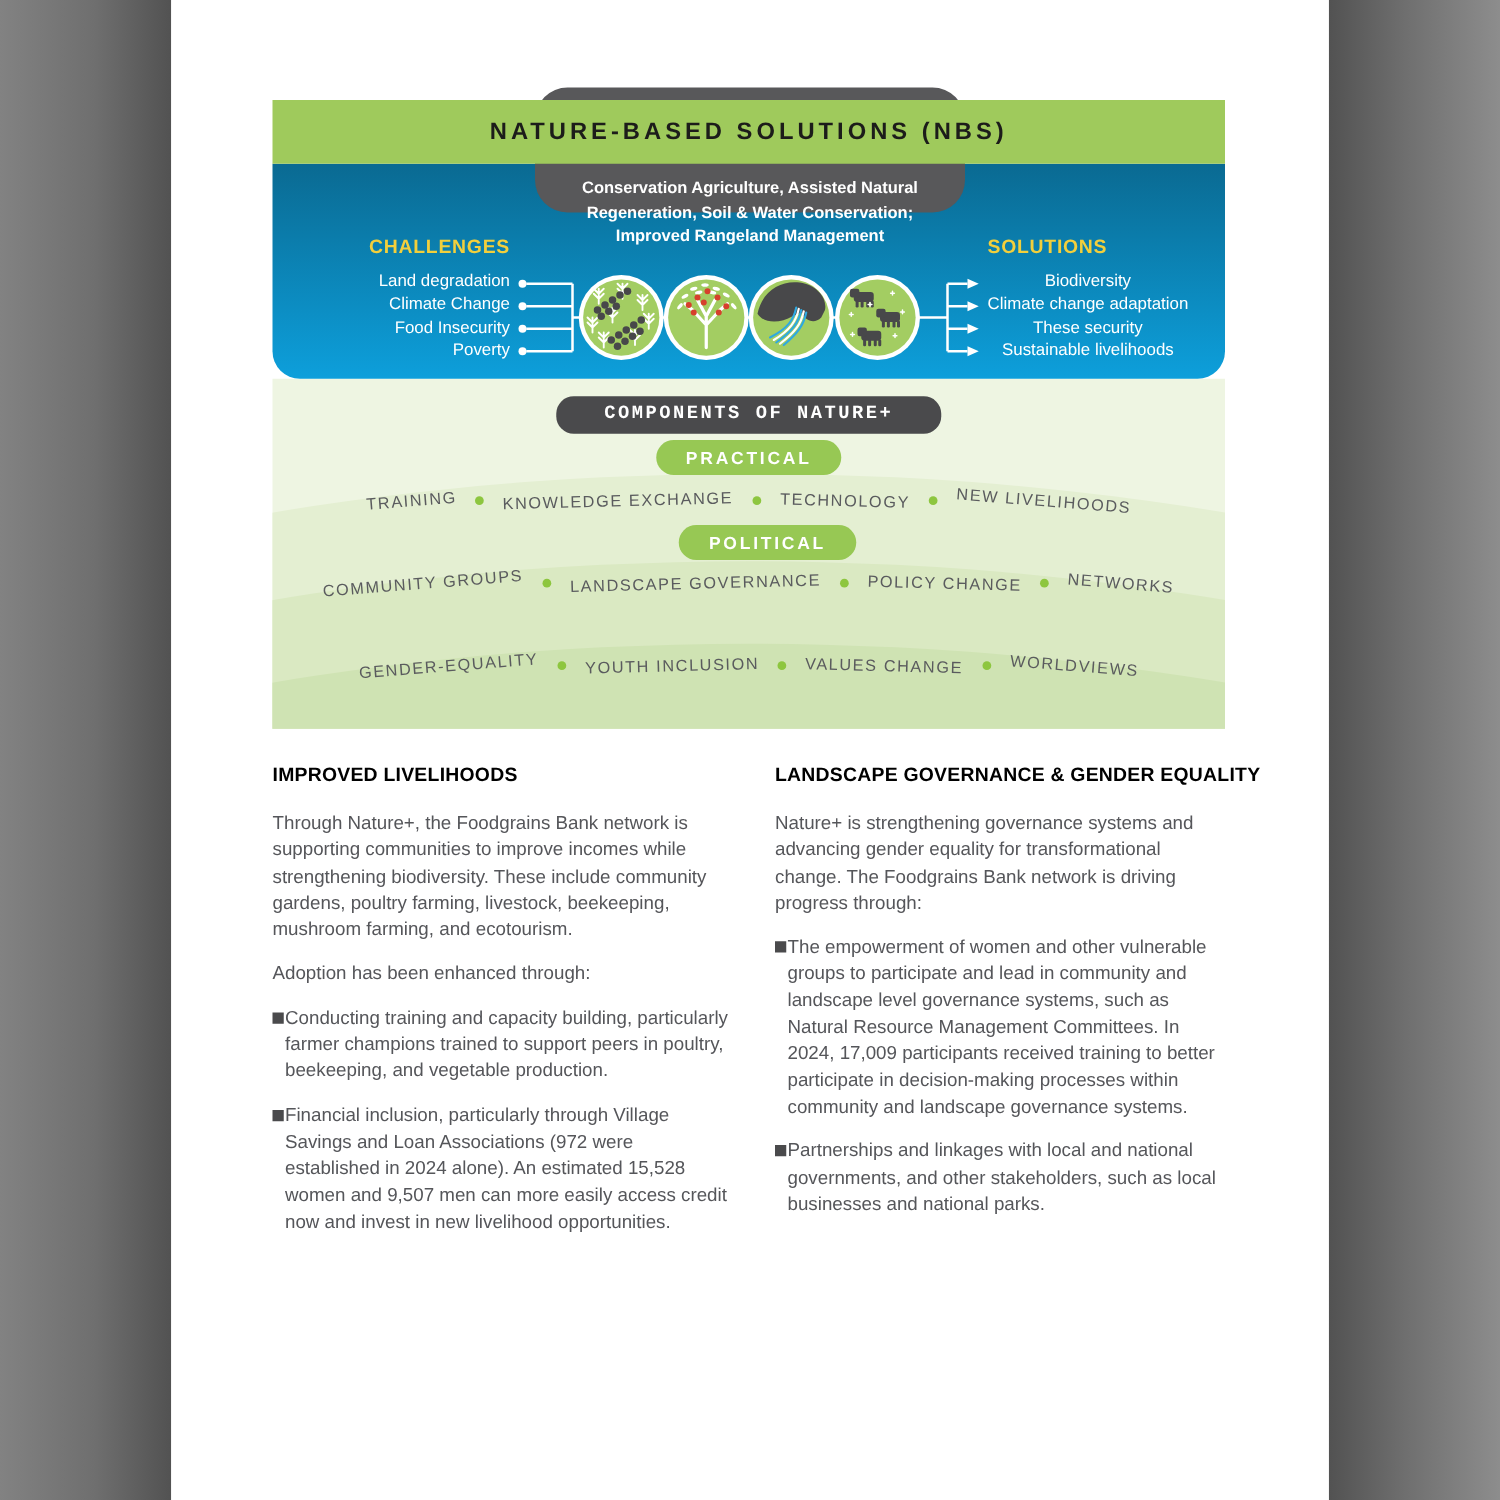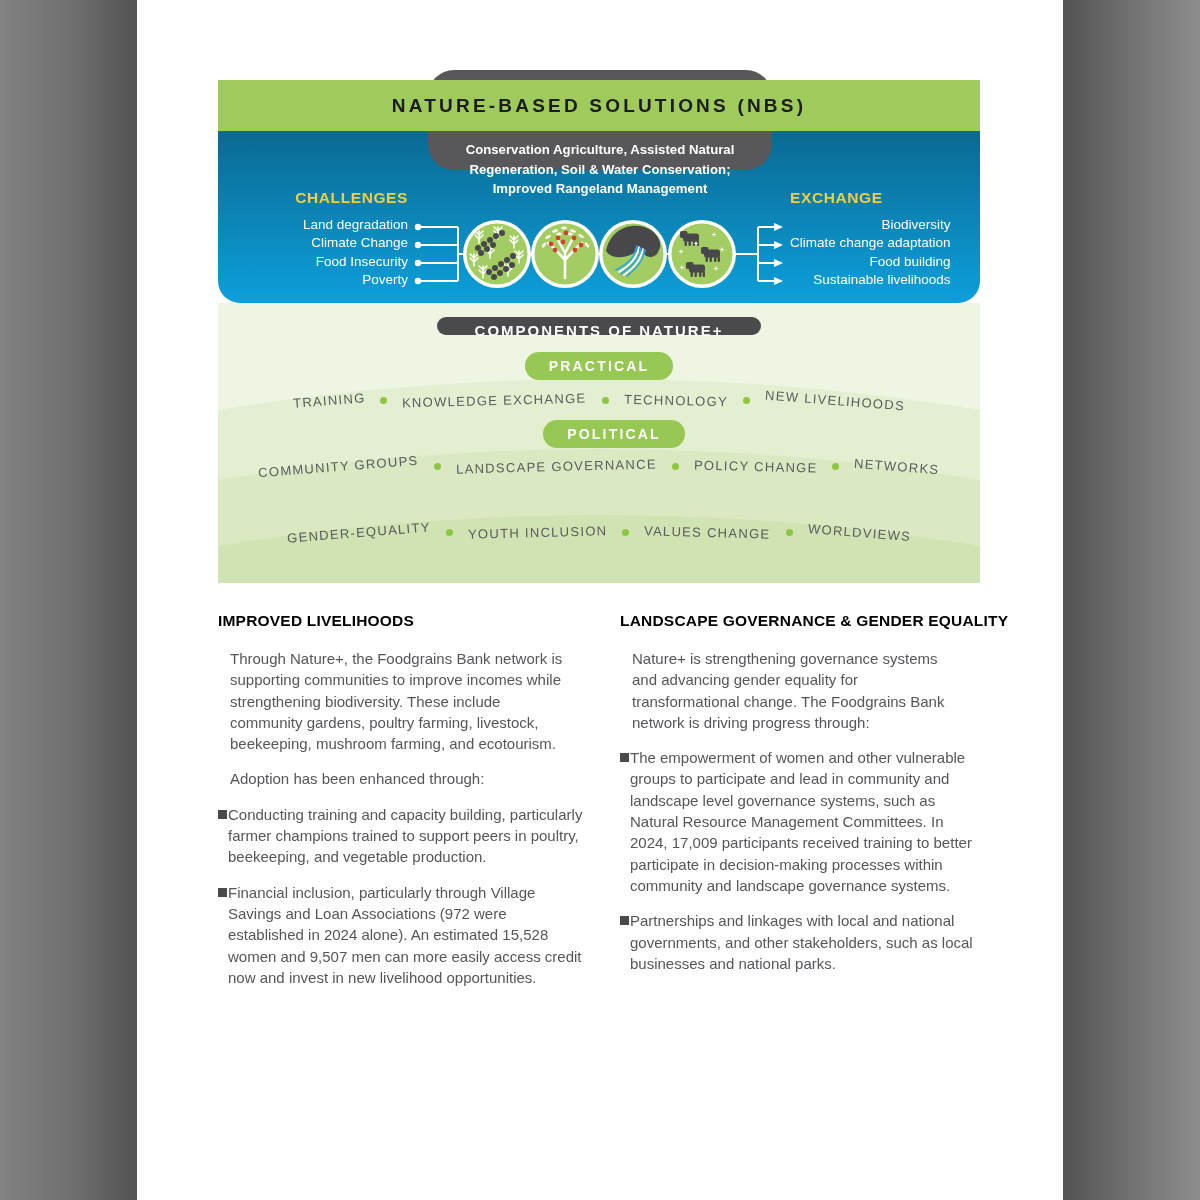--- a/index.html
+++ b/index.html
@@ -19,50 +19,50 @@
   .greenbar{position:absolute;left:0;top:10px;width:762px;height:51px;background:#9fca5c;z-index:3;
             display:flex;align-items:center;justify-content:center;}
   .greenbar .t{font-size:19px;font-weight:bold;letter-spacing:3.2px;color:#1c1c1a;}
   .blue{position:absolute;left:0;top:61px;width:762px;height:172px;z-index:1;
         background:linear-gradient(to bottom,#0a6a92,#0d9fdb);border-radius:0 0 22px 22px;}
   .ylabel{position:absolute;color:#f2cf3c;font-weight:bold;font-size:15.5px;letter-spacing:.6px;z-index:2;}
   .chal-h{top:58px;right:572px;}
   .out-h{top:58px;left:572px;}
   .blist{position:absolute;top:85px;color:#fff;font-size:13.5px;line-height:18.4px;z-index:2;}
   .chal-items{right:572px;text-align:right;}
-  .out-items{left:572px;text-align:right;}
+  .out-items{left:572px;text-align:center;}
   .connect{position:absolute;left:0;top:0;z-index:1;}
   .circ{position:absolute;top:88px;width:70px;height:70px;z-index:2;}
   .c1{left:244px;} .c2{left:312px;} .c3{left:380px;} .c4{left:449px;}
 
   
   .comp{position:absolute;left:0;top:233px;width:762px;height:280px;background:#eef5e2;overflow:hidden;}
   .band{position:absolute;left:-819px;width:2400px;height:1200px;border-radius:50%;}
   .b1{top:76px;background:#e4efd2;}
   .b2{top:146px;background:#dae9c2;}
   .b3{top:212px;background:#cfe3b3;}
   .pillrow{position:absolute;left:0;width:100%;display:flex;justify-content:center;z-index:2;}
   .darkpill{background:#4a4a4c;color:#fff;font-weight:bold;font-size:15px;letter-spacing:2px;
-            height:18px;line-height:27px;padding:0 38px;border-radius:14px;}
+            height:30px;line-height:27px;padding:0 38px;border-radius:14px;font-family:Liberation Mono, monospace;}
   .greenpill{background:#97c854;color:#fff;font-weight:bold;font-size:14px;letter-spacing:2.2px;
              height:28px;line-height:28px;padding:0 24px;border-radius:14px;}
   .p-dark{top:14px;} .p-prac{top:49px;} .p-pol{top:117px;padding-left:15px;} .p-pers{top:182px;}
   .items-row{position:absolute;left:0;width:100%;display:flex;justify-content:center;align-items:center;
              gap:15px;color:#5a5b5e;font-size:13px;letter-spacing:1.3px;z-index:2;white-space:nowrap;}
   .row1{top:90px;} .row2{top:156px;} .row3{top:222px;}
   .dot{width:7px;height:7px;border-radius:50%;background:#8dc63f;flex:none;}
   .rA{transform:rotate(-4.5deg);} .rB{transform:rotate(-1.5deg);}
   .rC{transform:rotate(1.5deg);}  .rD{transform:rotate(4.5deg);}
 
   
   .col{position:absolute;top:612px;color:#55565a;}
   .col-left{left:81px;width:366px;}
   .col-right{left:483px;width:354px;}
   .col h3{margin:0 0 18px;font-size:15.5px;color:#000000;letter-spacing:.2px;white-space:nowrap;}
-  .col p{margin:0 12px 14px;font-size:15px;line-height:21.3px;}
+  .col p{margin:0 0 14px;font-size:15px;line-height:21.3px;}
   .bullet{display:flex;gap:1px;margin:0 0 14px;font-size:15px;line-height:21.3px;}
   .sq{flex:none;width:9px;height:9px;background:#4a4a4c;margin-top:6px;}
 </style>
 </head>
 <body>
 
 <div class="stage">
   <div class="side side-left"></div>
   <div class="side side-right"></div>
 
@@ -94,33 +94,33 @@
             <circle cx="200" cy="132" r="3.2"></circle>
               <circle cx="200" cy="150" r="3.2"></circle>
             <polygon points="556,92 556,100 565,96"></polygon>
             <polygon points="556,110 556,118 565,114"></polygon>
             <polygon points="556,128 556,136 565,132"></polygon>
             <polygon points="556,146 556,154 565,150"></polygon>
           </g>
         </svg>
 
         <div class="ylabel chal-h">CHALLENGES</div>
-        <div class="ylabel out-h">EXCHANGE</div>
+        <div class="ylabel out-h">SOLUTIONS</div>
 
         <div class="blist chal-items">
           <div>Land degradation</div>
           <div>Climate Change</div>
           <div>Food Insecurity</div>
           <div>Poverty</div>
         </div>
 
         <div class="blist out-items">
           <div>Biodiversity</div>
           <div>Climate change adaptation</div>
-          <div>Food building</div>
+          <div>These security</div>
           <div>Sustainable livelihoods</div>
         </div>
 
         <svg class="circ c1" viewBox="0 0 70 70">
           <circle cx="35" cy="35" r="34" fill="#ffffff"></circle>
           <circle cx="35" cy="35" r="30.5" fill="#a3cd62"></circle>
           <g stroke="#ffffff" stroke-width="1.5" fill="none" stroke-linecap="round">
             <path d="M17,24 V12 M17,16 l-4,-4 M17,16 l4,-4 M17,20 l-4,-4 M17,20 l4,-4"></path>
             <path d="M36,20 V8 M36,12 l-4,-4 M36,12 l4,-4 M36,16 l-4,-4 M36,16 l4,-4"></path>
             <path d="M52,29 V17 M52,21 l-4,-4 M52,21 l4,-4 M52,25 l-4,-4 M52,25 l4,-4"></path>

